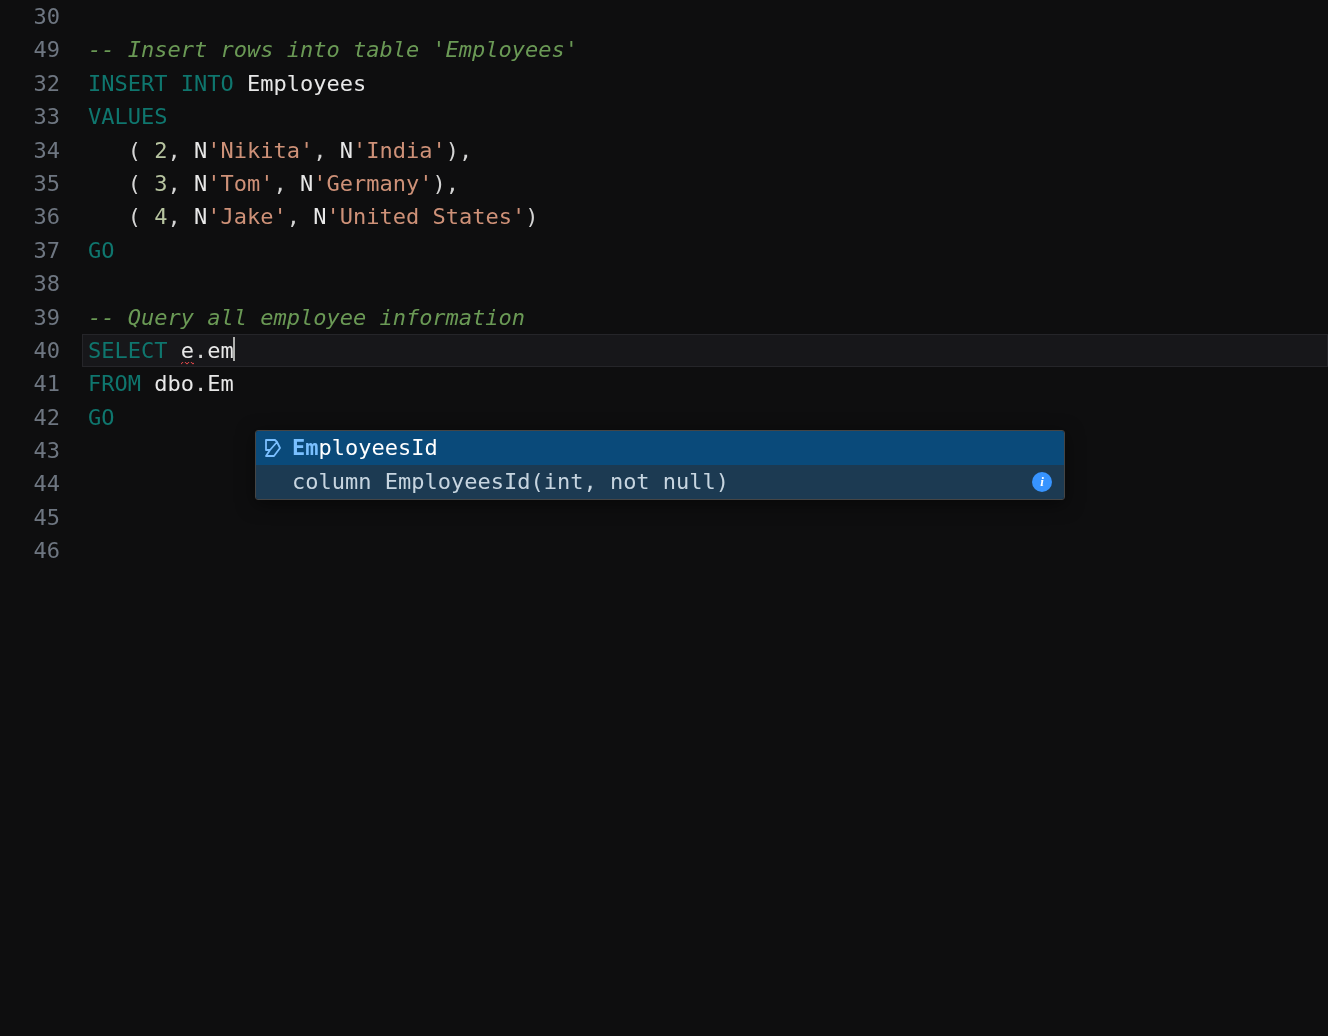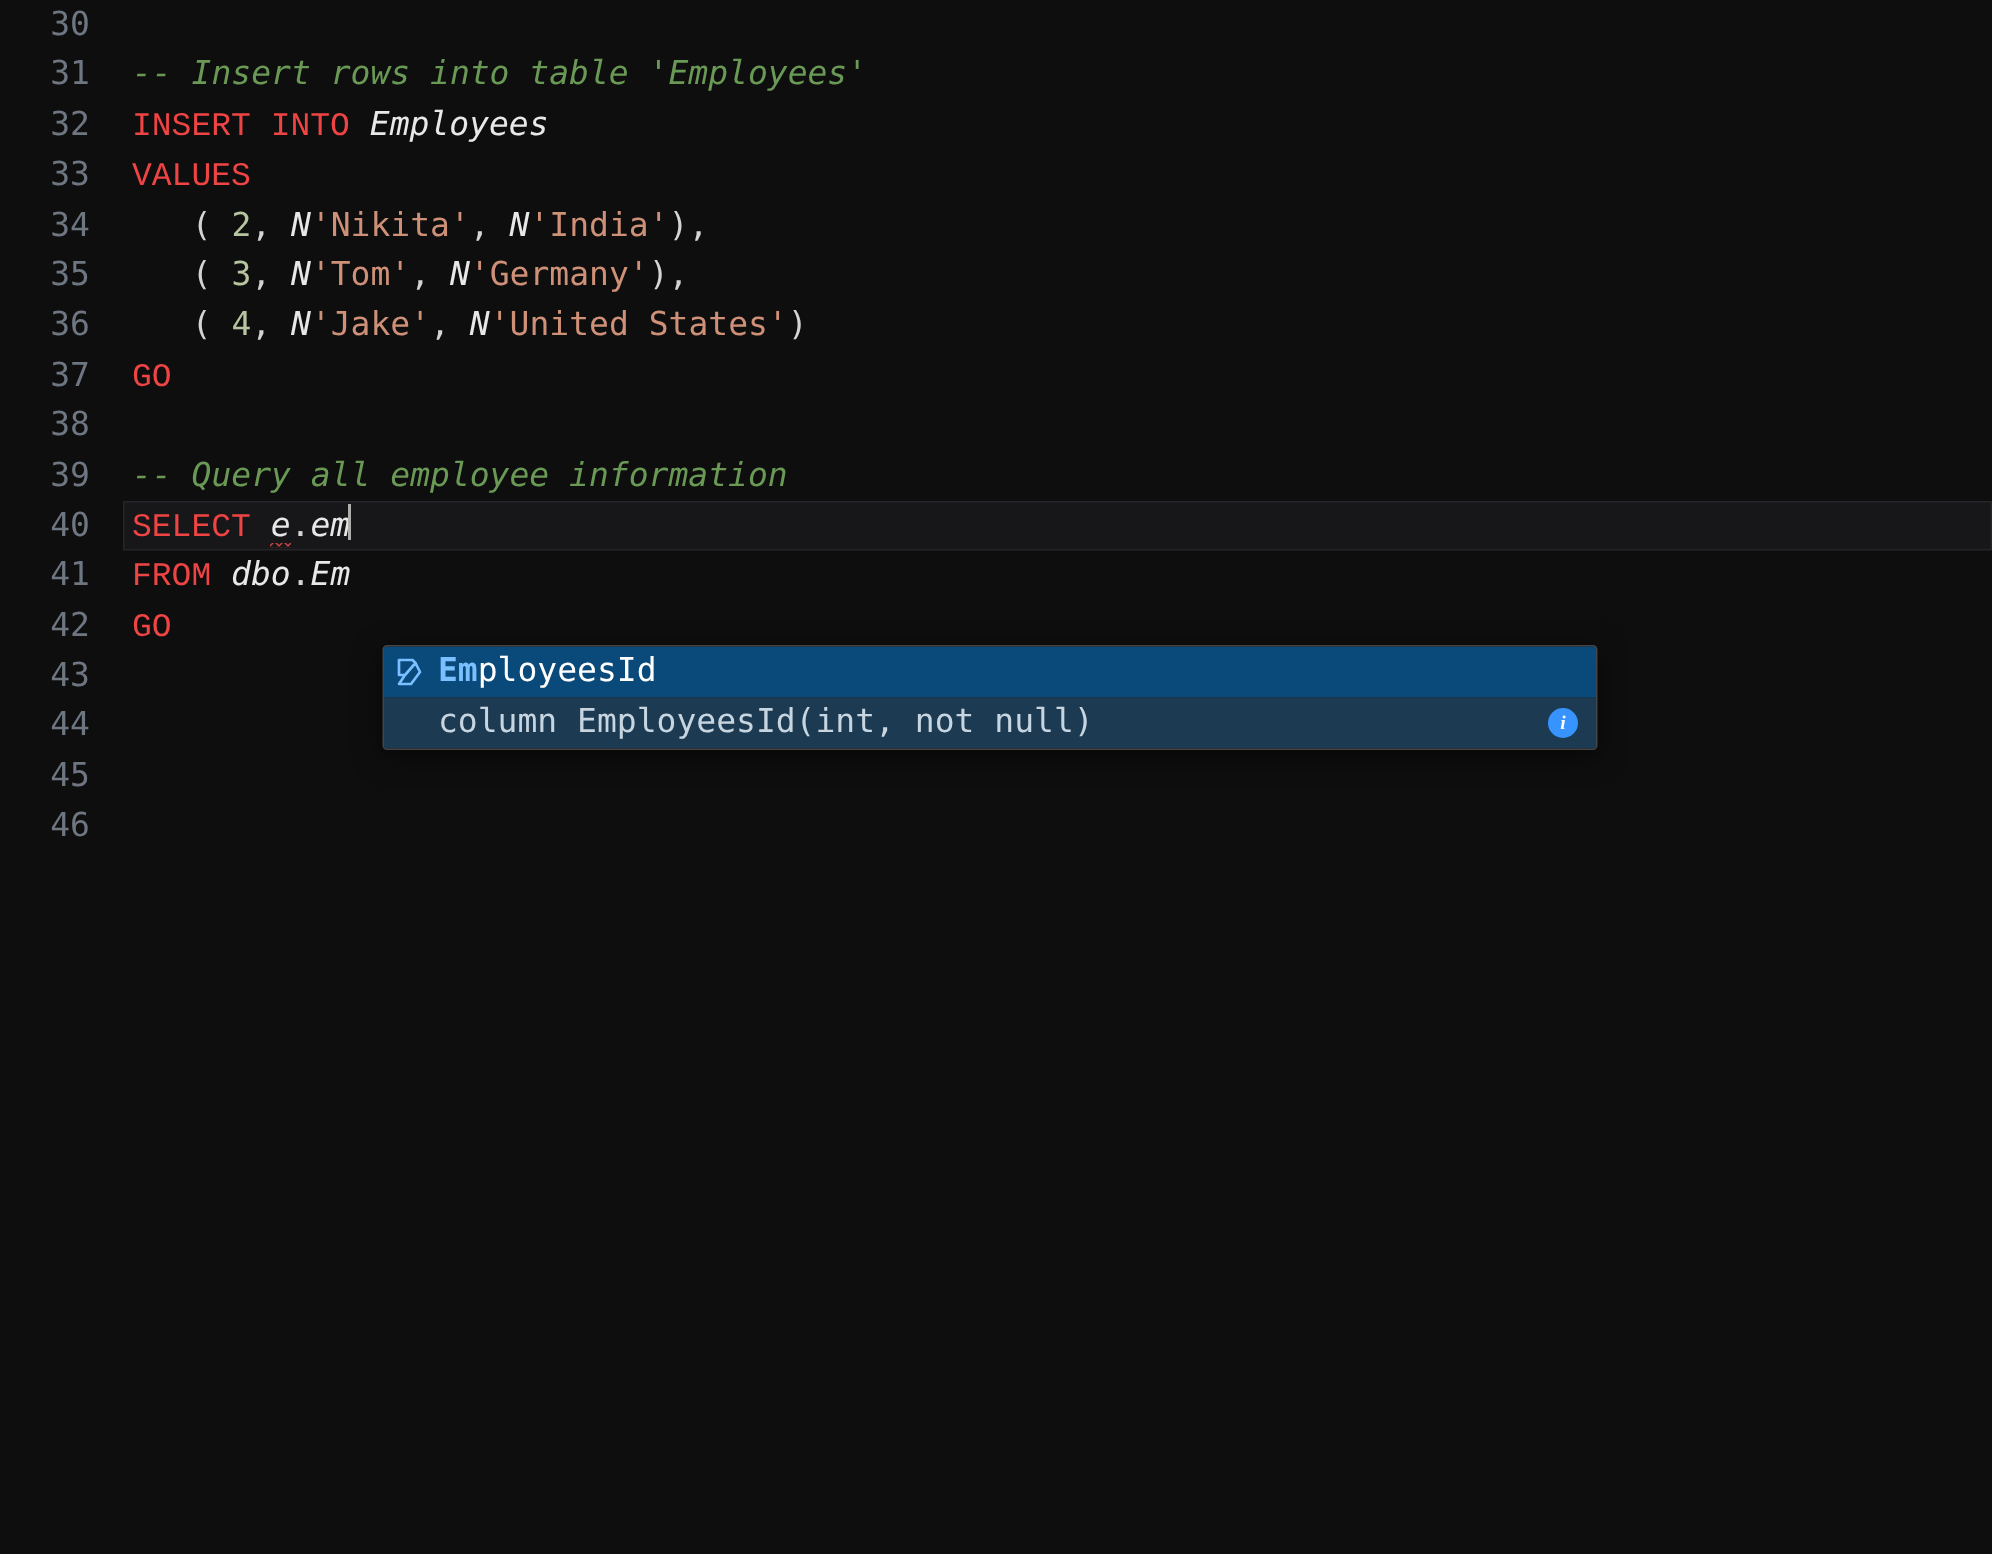--- a/index.html
+++ b/index.html
@@ -33,26 +33,26 @@
     position: relative;
     padding-top: 0px;
   }
   .line { height: 33.4px; white-space: pre; }
   .current-line {
     background: rgba(40,40,50,0.35);
     box-shadow: inset 0 0 0 1px rgba(120,120,130,0.15);
     margin-left: -6px;
     padding-left: 6px;
   }
-  .tok-kw    { color: #ef4444; font-family: Liberation Mono, monospace; }       
+  .tok-kw    { color: #0f766e; }       
   .tok-punc  { color: #d4d4d4; }
   .tok-num   { color: #b7c4a0; }       
   .tok-str   { color: #ce9178; }       
   .tok-cmt   { color: #6a9955; font-style: italic; }       
-  .tok-white { color: #e8e8e8; font-style: italic; }
+  .tok-white { color: #e8e8e8; }
 
   .squiggle {
     position: relative;
     background-image: linear-gradient(45deg, transparent 65%, #f14c4c 80%, transparent 90%),
                       linear-gradient(-45deg, transparent 65%, #f14c4c 80%, transparent 90%);
     background-size: 6px 3px;
     background-repeat: repeat-x;
     background-position: 0 100%;
     padding-bottom: 2px;
   }
@@ -97,21 +97,21 @@
     vertical-align: -3px;
     margin-left: -1px;
   }
 </style>
 </head>
 <body>
 
 <div class="editor">
   <div class="gutter">
     <div>30</div>
-    <div>31</div>
+    <div>49</div>
     <div>32</div>
     <div>33</div>
     <div>34</div>
     <div>35</div>
     <div>36</div>
     <div>37</div>
     <div>38</div>
     <div>39</div>
     <div>40</div>
     <div>41</div>

